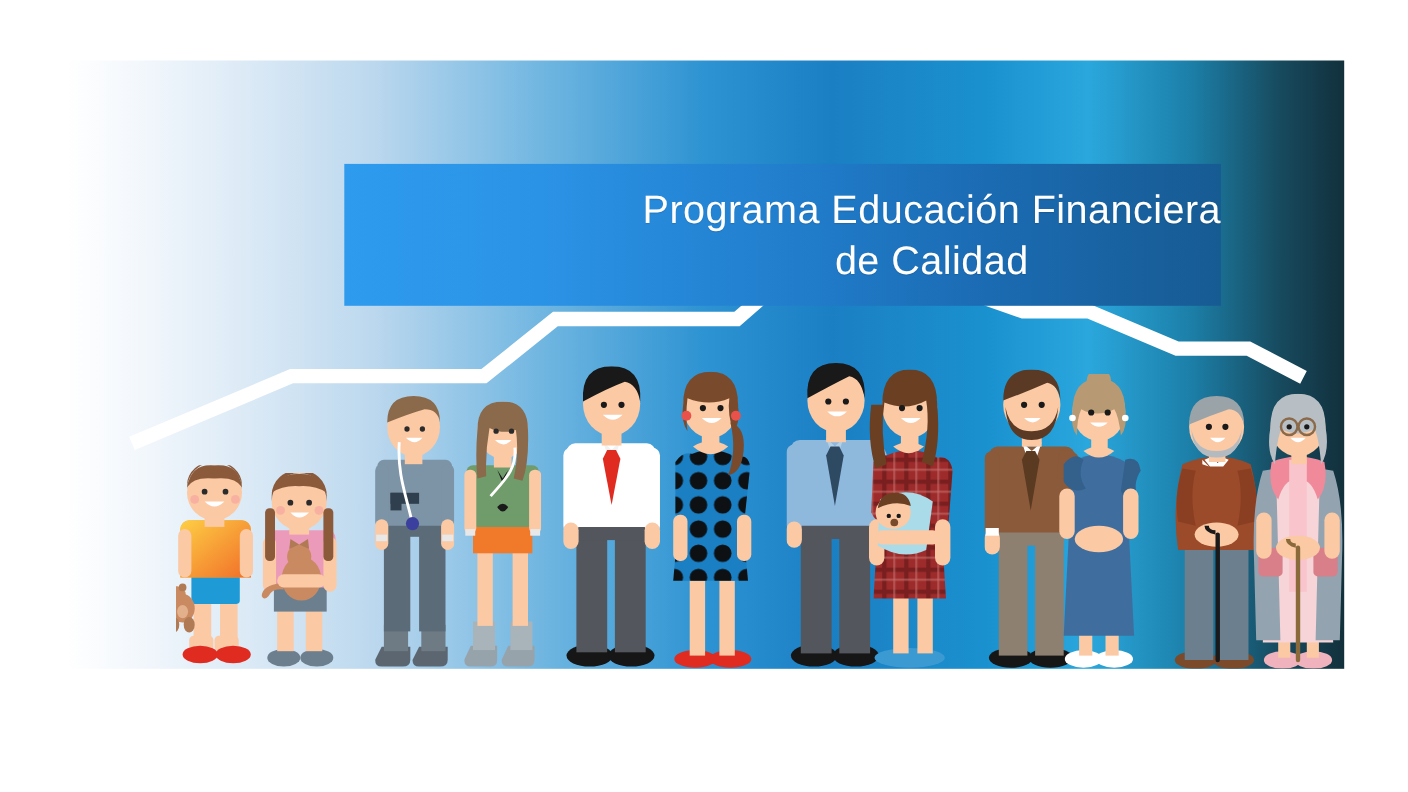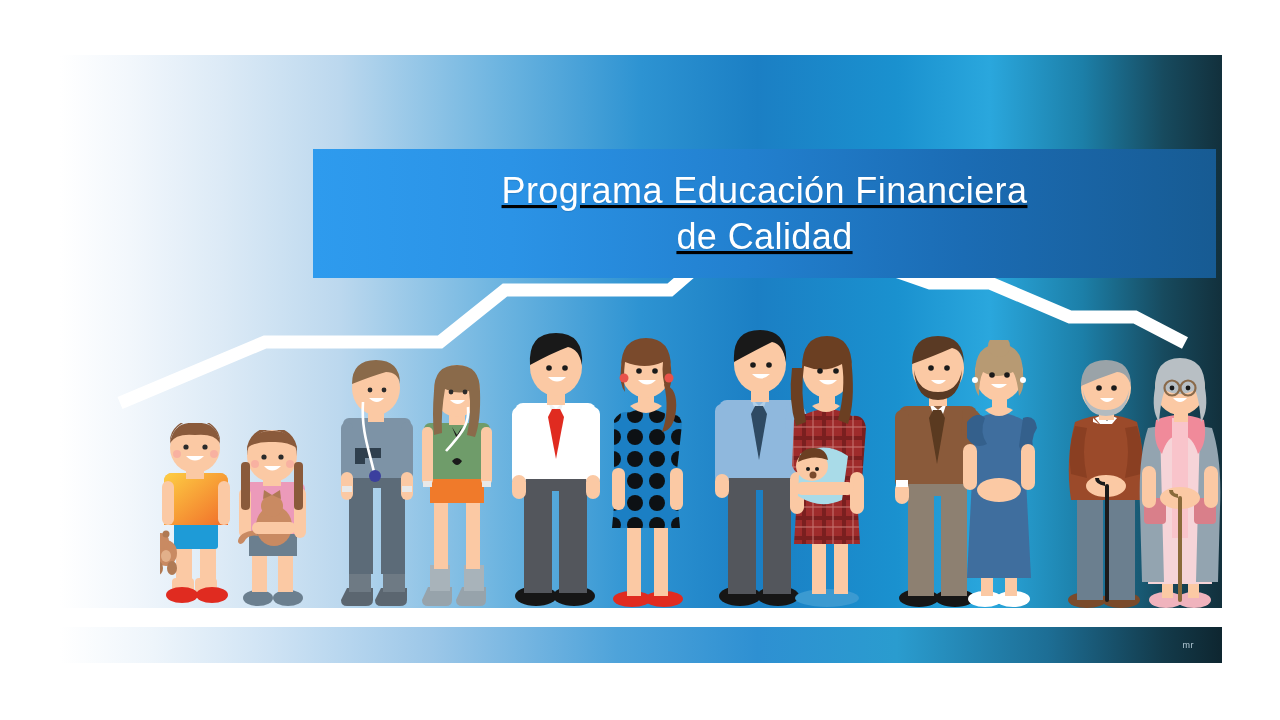--- a/index.html
+++ b/index.html
@@ -16,24 +16,24 @@
             #1a91cf 72%, #2aa7dd 80%, #1c7fa8 88%,
             #174a5e 95%, #12303c 100%);}
 
   
   #ground{position:absolute;left:0;bottom:0;width:100%;height:4px;background:rgba(255,255,255,.0);}
 
   
   #chart{position:absolute;left:0;top:0;width:1162px;height:553px;}
 
   
-  #title-box{position:absolute;left:253px;top:94px;width:903px;height:129px;
+  #title-box{position:absolute;left:253px;top:94px;width:797px;height:129px;
      background:linear-gradient(90deg,#2e9bee 0%,#2b93e6 22%,#2280cf 48%,#1b6cb4 72%,#175b93 100%);
-     display:flex;align-items:center;justify-content:center;
-     box-shadow:0 0 0 0 transparent;text-decoration:underline;}
+     display:flex;align-items:center;justify-content:flex-end;
+     box-shadow:0 0 0 0 transparent;}
   #title-text{color:#ffffff;font-size:36px;line-height:46px;font-weight:400;
      text-align:center;letter-spacing:.4px;white-space:pre-line;
      text-shadow:0 1px 1px rgba(0,0,0,.12);}
 
   
   #bottom-bar{position:absolute;left:60px;top:627px;width:1162px;height:36px;
      background:linear-gradient(90deg,
         #ffffff 0%, #eef5fb 8%, #cfe3f4 18%, #9cc7e8 32%,
         #4ea3da 48%, #2e90d2 60%, #2a9ccf 72%, #1d6e95 85%,
         #133a4a 95%, #0e2630 100%);}
@@ -379,17 +379,14 @@
     </svg>
 
     <div id="ground"></div>
 
     <div id="title-box">
       <div id="title-text">Programa  Educación Financiera
 de Calidad</div>
     </div>
   </div>
 
-  <div id="bottom-bar">
-    <div id="watermark">mr</div>
-  </div>
 
 </div>
 
 </body></html>

